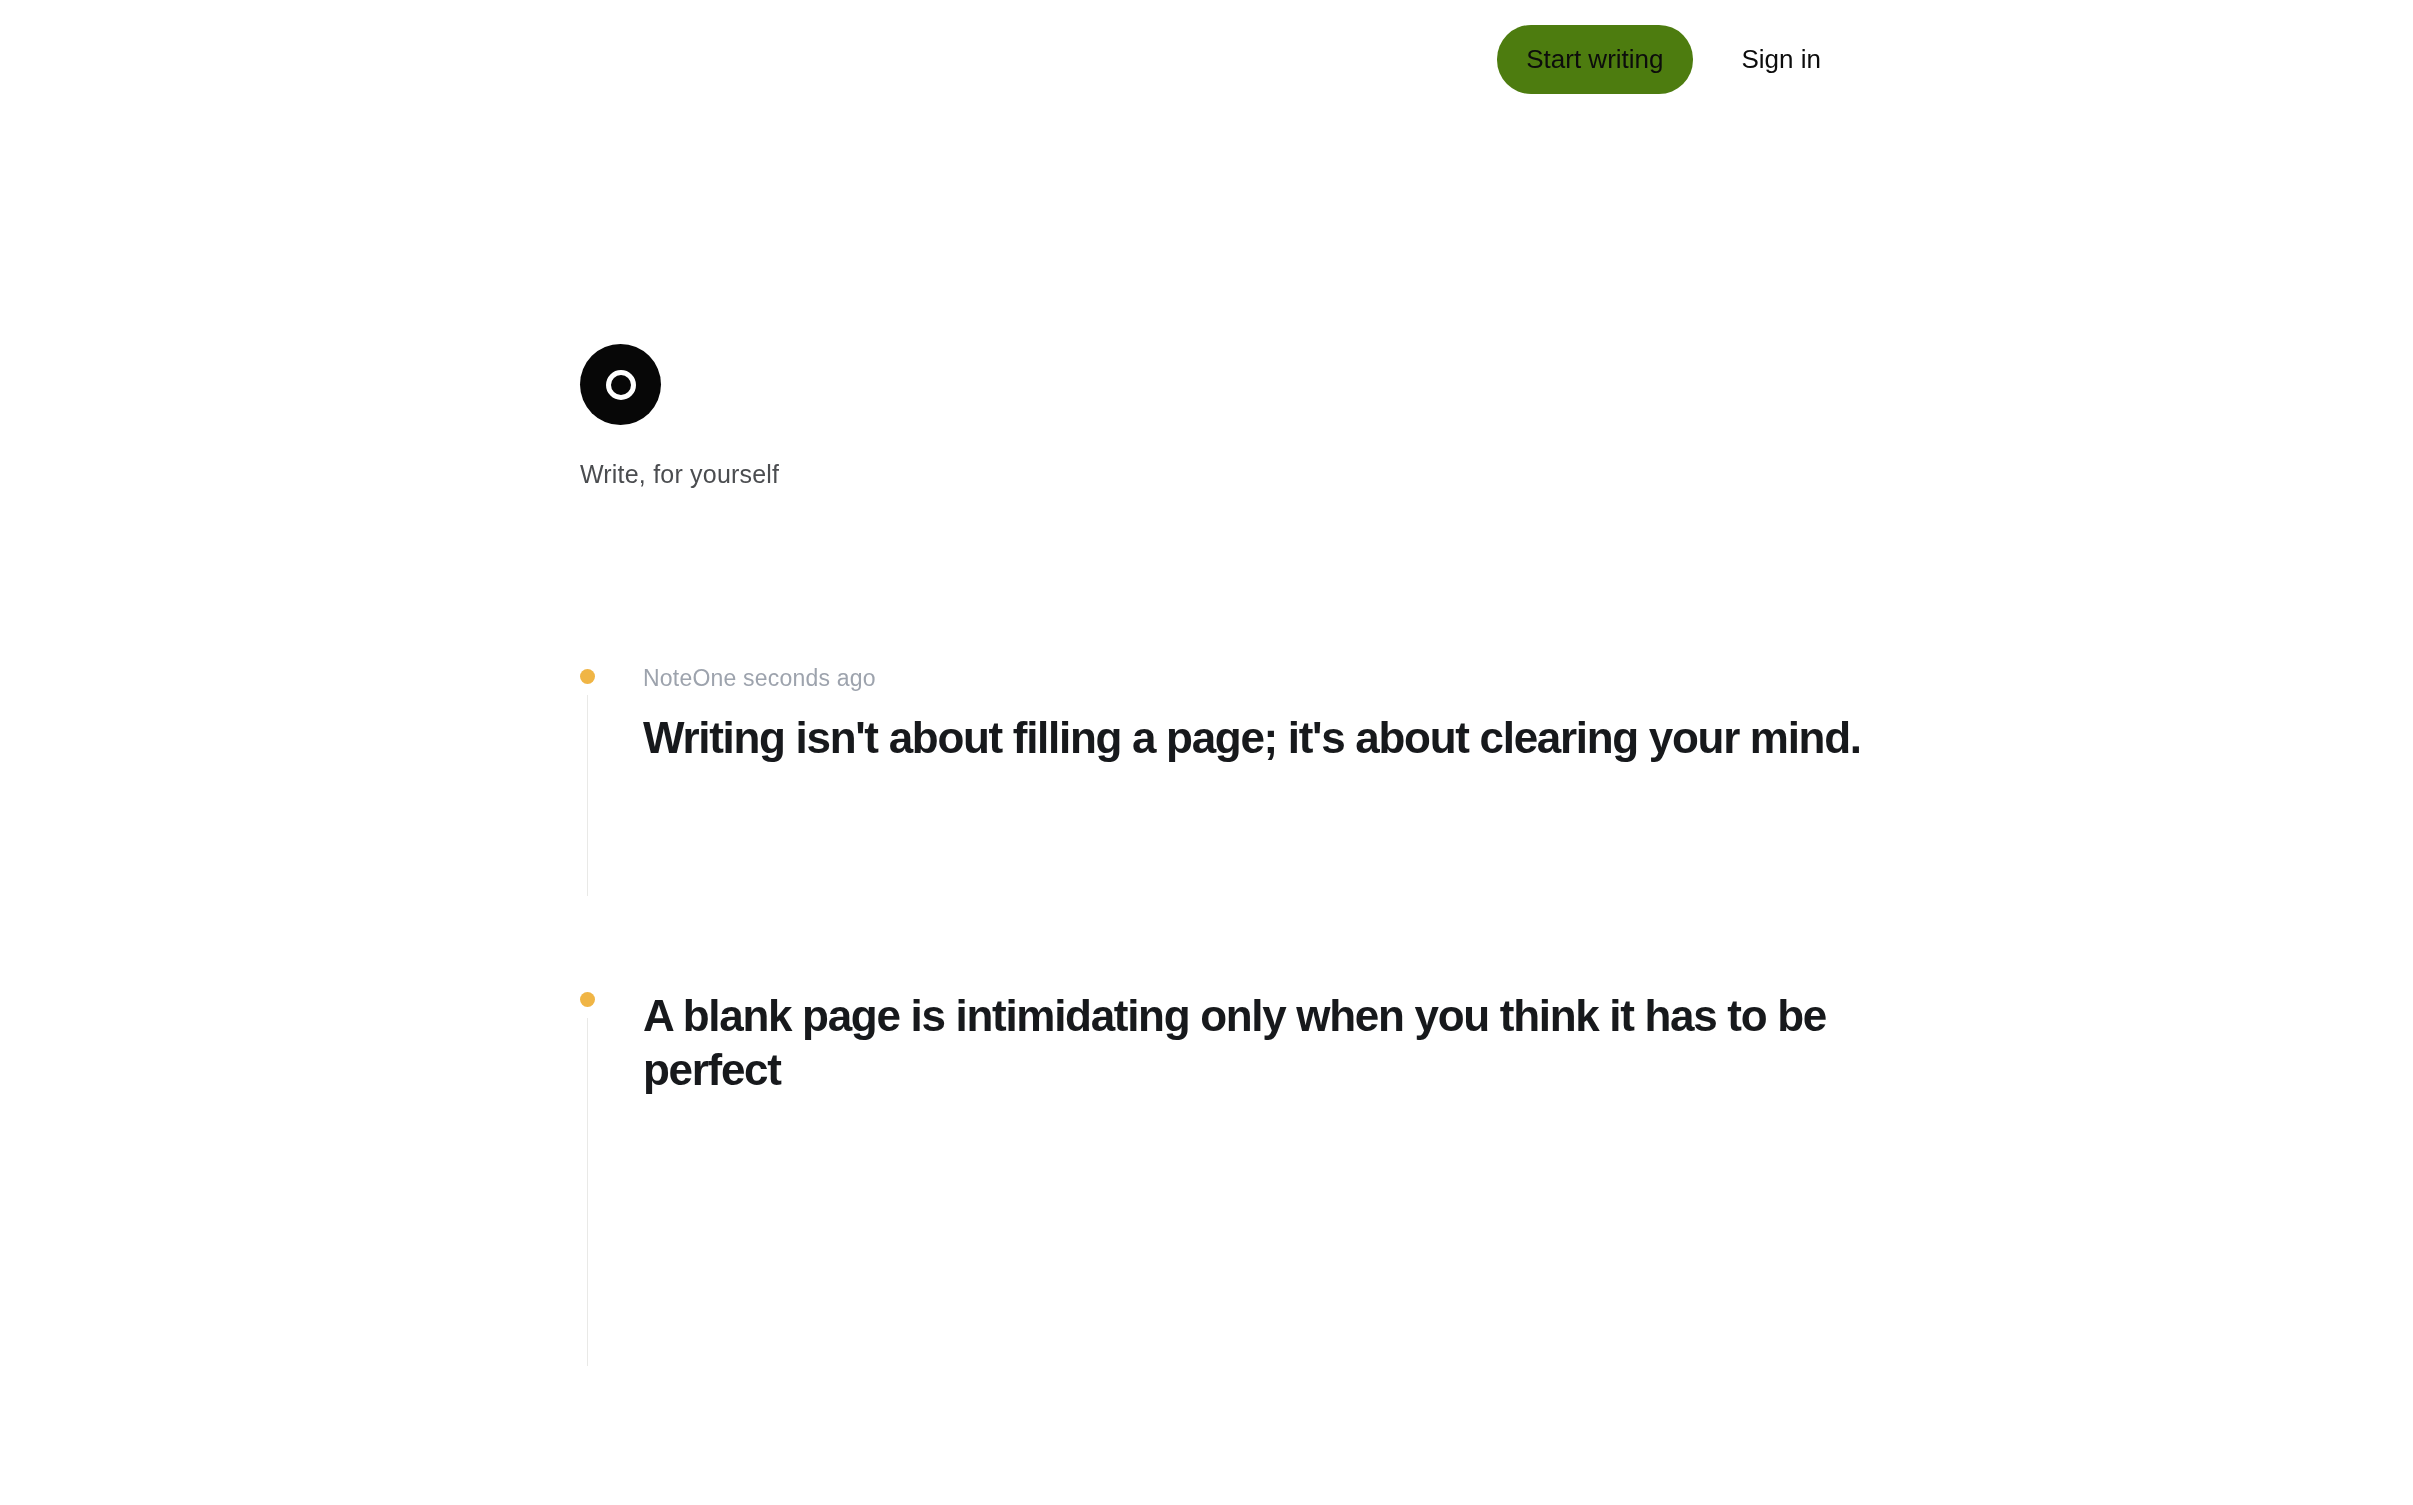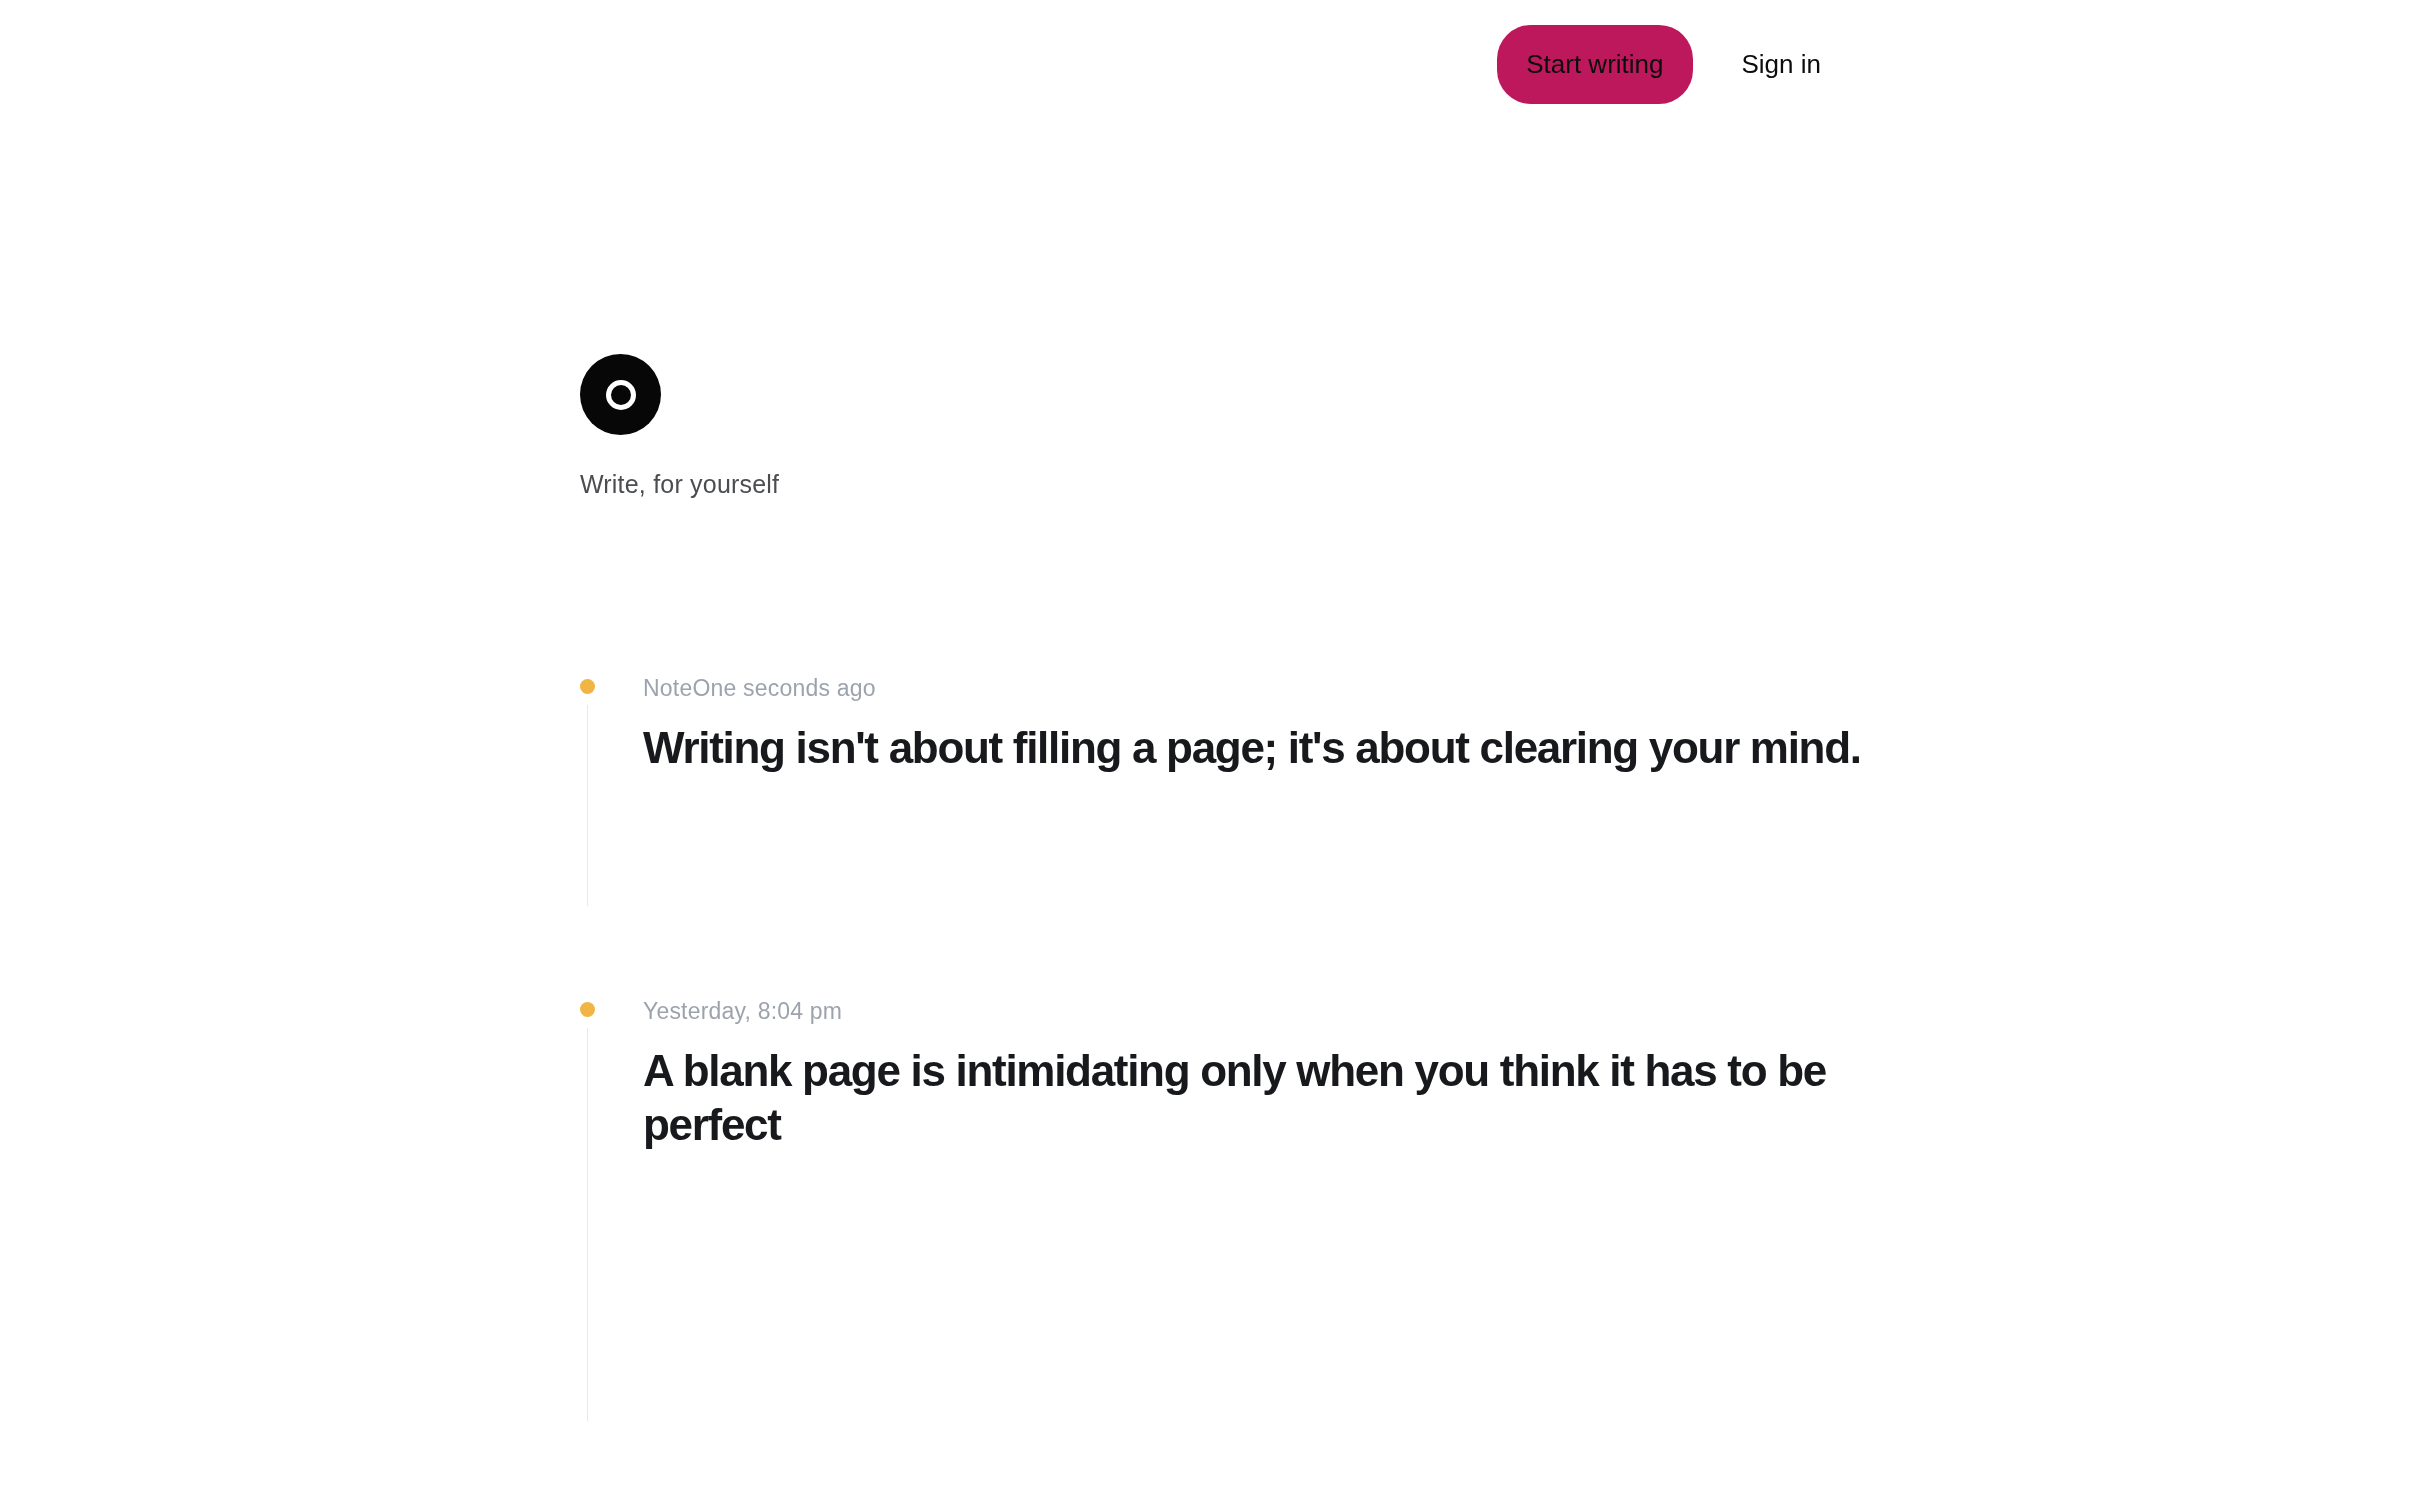--- a/index.html
+++ b/index.html
@@ -19,25 +19,25 @@
     margin-left: 580px;
     width: 1312px;
     padding-top: 25px;
     padding-right: 71px;
     display: flex;
     justify-content: flex-end;
     align-items: center;
     gap: 49px;
   }
   .btn-start {
-    height: 79px;
+    height: 69px;
     padding: 0 29px;
     border: none;
     border-radius: 34px;
-    background: #be185d;
+    background: #4d7c0f;
     color: #0C0C0C;
     font-family: inherit;
     font-size: 26px;
     font-weight: 500;
     line-height: 69px;
     cursor: pointer;
     white-space: nowrap;
   }
   .link-signin {
     font-size: 26px;
@@ -161,20 +161,19 @@
       <div class="entry-body">
         <div class="timestamp">NoteOne seconds ago</div>
         <h2>Writing isn't about filling a page; it's about clearing your mind.</h2>
       </div>
     </article>
 
     <article class="entry entry-2">
       <span class="dot"></span>
       <span class="tl-line"></span>
       <div class="entry-body">
-        <div class="timestamp">Yesterday, 8:04 pm</div>
         <h2>A blank page is intimidating only when you think it has to be perfect</h2>
       </div>
     </article>
 
   </section>
 </main>
 
 
 </body></html>

